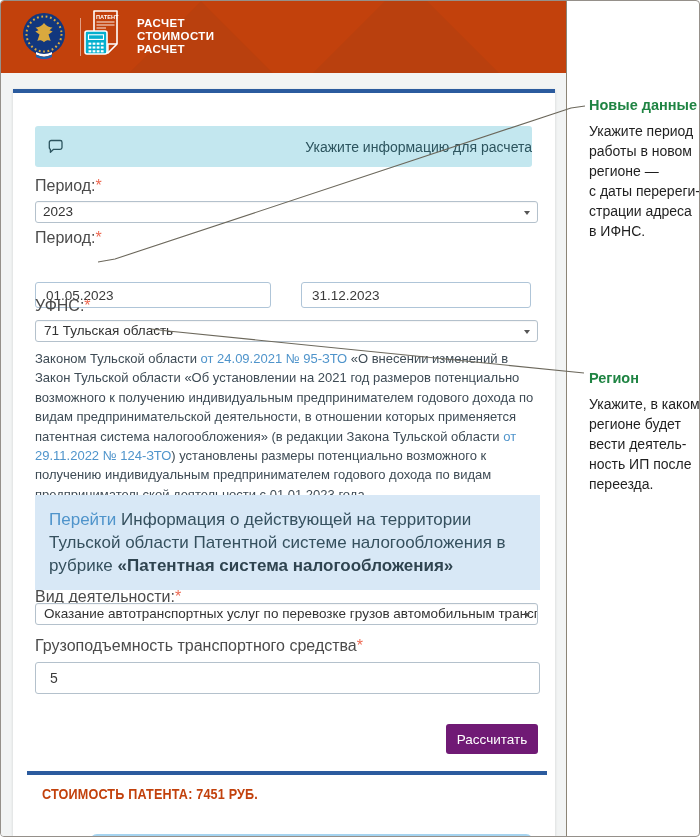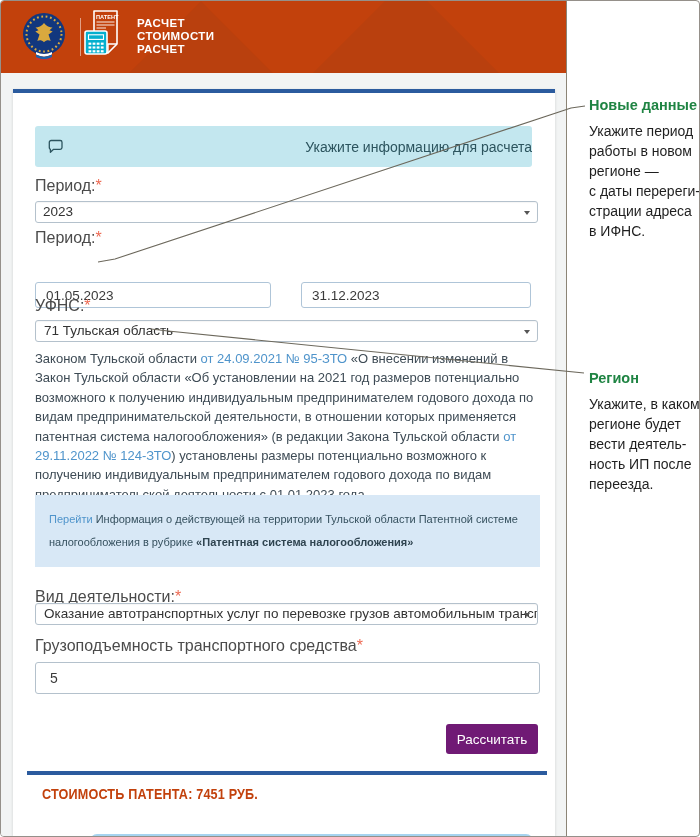--- a/index.html
+++ b/index.html
@@ -95,21 +95,21 @@
 
   .legal {
     left: 22px; top: 256px; width: 507px;
     font-size: 13px; line-height: 19.4px; color: #3E4B55;
   }
   .lnk { color: #4F94CB; text-decoration: none; cursor: pointer; }
 
   .info-box {
     left: 22px; top: 402px; width: 505px; min-height: 72px;
     background: #D8E8F6; padding: 13px 14px;
-    font-size: 11px; line-height: 23px; color: #35505E;
+    font-size: 17px; line-height: 23px; color: #35505E;
   }
   .info-box b { color: #2F4450; }
 
   .capacity-input {
     left: 22px; top: 569px; width: 505px; height: 32px;
     border: 1px solid #B4C1CC; border-radius: 3px; background: #fff;
     font-family: "Liberation Sans", sans-serif;
     font-size: 14px; color: #3A3A3A; padding-left: 14px;
   }
 

